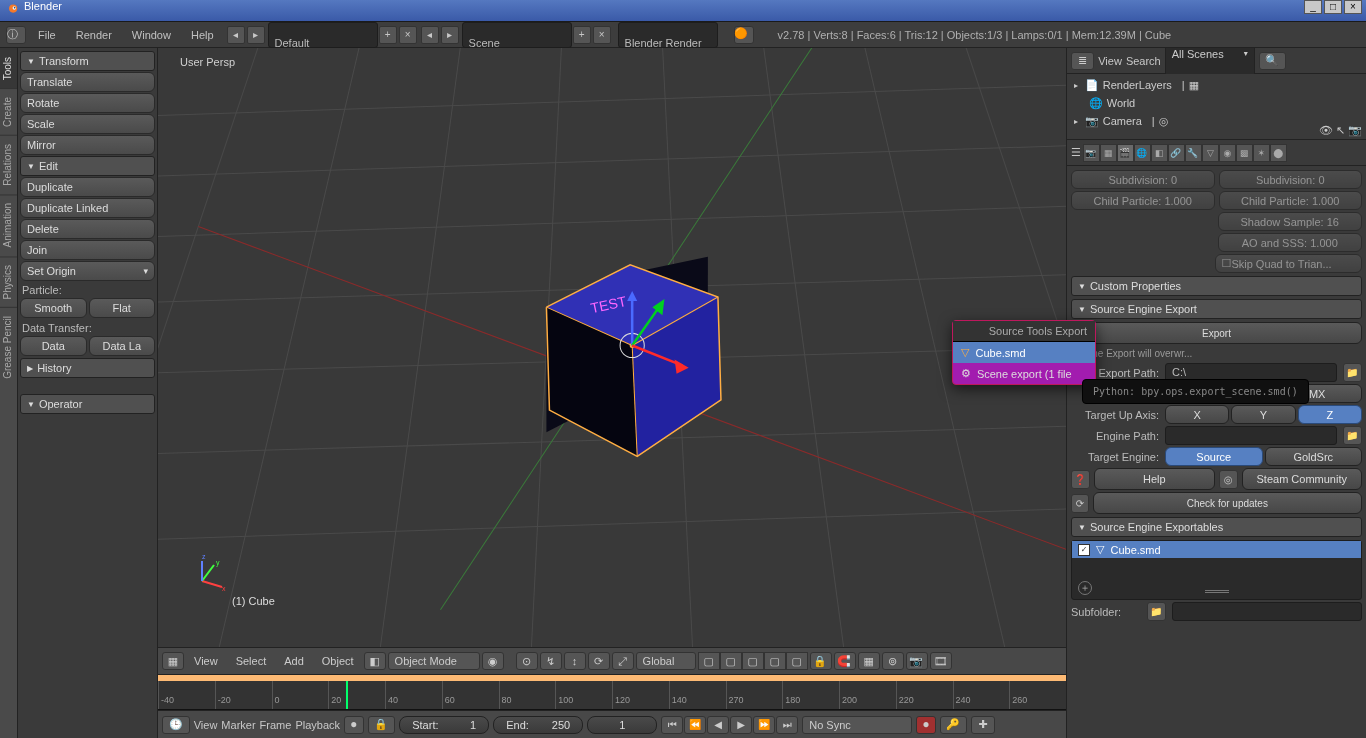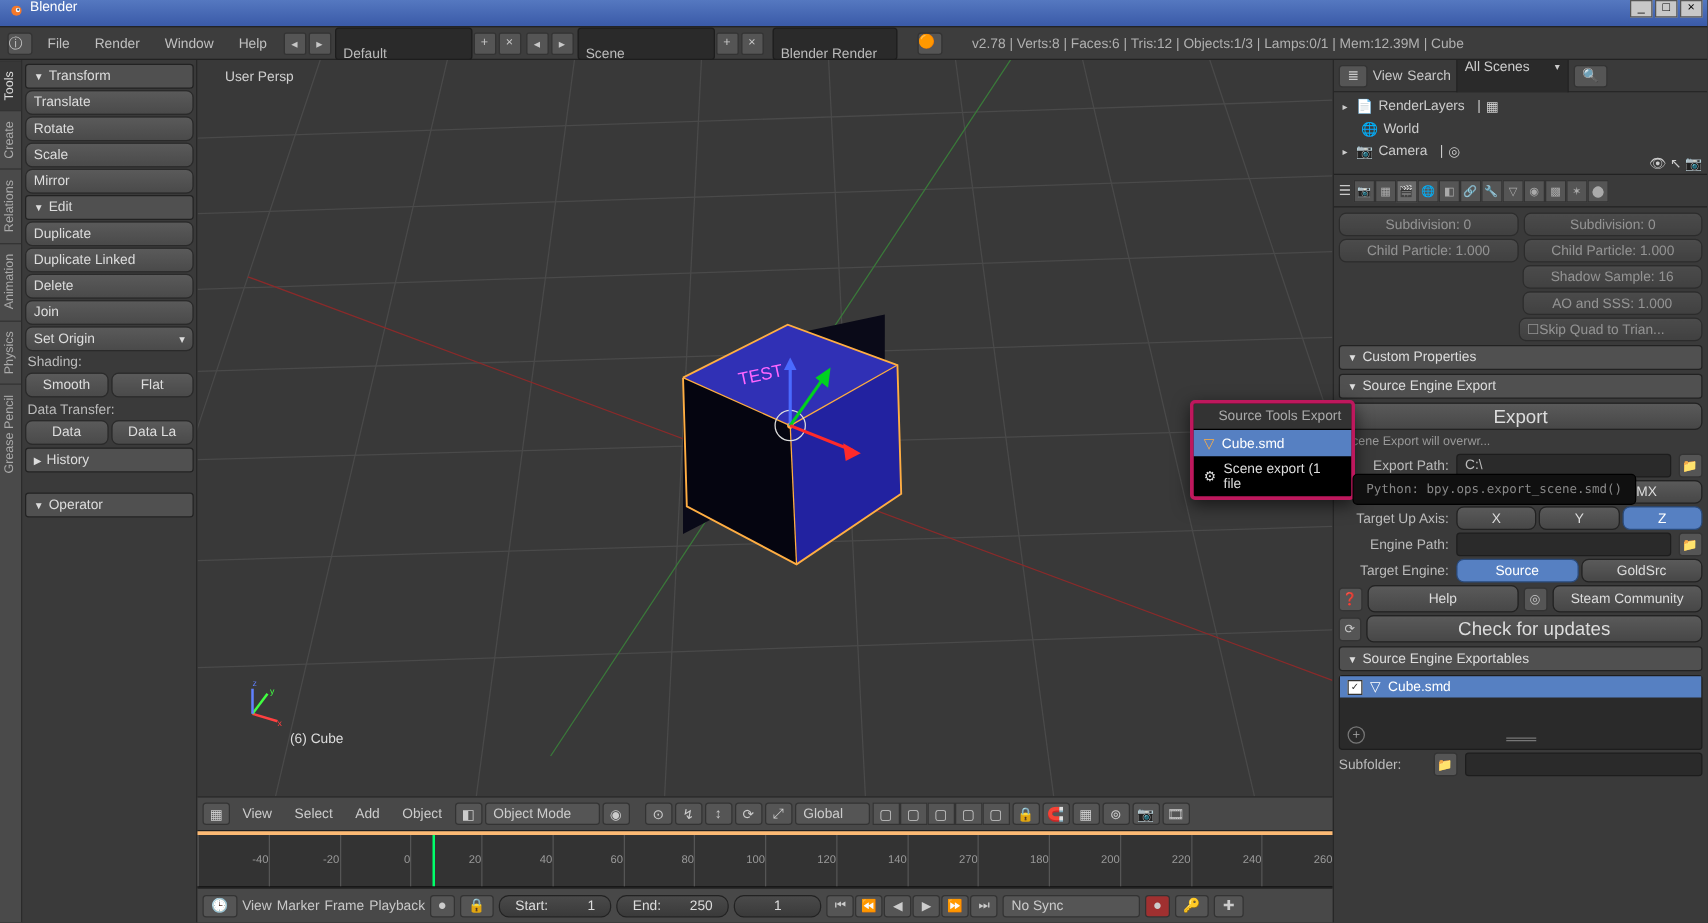--- a/index.html
+++ b/index.html
@@ -50,21 +50,21 @@
 
 
 .vp-header { height:28px; background:#484848; border-top:1px solid #222; border-bottom:1px solid #222; display:flex; align-items:center; padding:0 4px; gap:2px; }
 .vp-header .vbtn { height:18px; padding:0 6px; background:#555; border:1px solid #333; border-radius:3px; color:#ccc; display:flex; align-items:center; font-size:11px; }
 .vp-header .vspan { padding:0 8px; color:#ccc; }
 .vp-header .icon-only { width:22px; justify-content:center; padding:0; }
 .vp-header .toggle-row { display:flex; }
 .vp-header .toggle-row .vbtn { border-radius:0; }
 
 
-.timeline { height:45px; background:#333; position:relative; border-top:3px solid #fdba74; border-bottom:1px solid #111;text-align:right; }
+.timeline { height:35px; background:#333; position:relative; border-top:6px solid #fdba74; border-bottom:1px solid #111; }
 .timeline .ruler { position:absolute; inset:0; display:flex; }
 .timeline .tick { flex:1; border-left:1px solid #555; font-size:9px; color:#999; padding-left:2px; padding-top:14px; position:relative; }
 .timeline .playhead { position:absolute; top:0; bottom:0; width:2px; background:#00ff6a; left:188px; }
 .timeline .playhead::after { content:""; }
 
 .timeline-hdr { height:28px; background:#484848; display:flex; align-items:center; padding:0 4px; gap:4px; border-top:1px solid #222; }
 .timeline-hdr .tbtn { height:18px; background:#555; border:1px solid #333; border-radius:3px; padding:0 6px; color:#ccc; display:flex; align-items:center; font-size:11px; }
 .timeline-hdr .numfield { height:18px; background: linear-gradient(#4a4a4a,#3a3a3a); border:1px solid #222; border-radius:8px; padding:0 12px; color:#ddd; font-size:11px; display:flex; align-items:center; min-width:90px; justify-content:space-between; }
 .timeline-hdr .transport .tbtn { width:22px; padding:0; justify-content:center; font-size:10px; }
 .timeline-hdr .transport { display:flex; gap:1px; }
@@ -88,31 +88,31 @@
 .props-body { flex:1; overflow:auto; padding:2px 4px; position:relative; }
 .props-body .sec-hdr { background:#505050; border:1px solid #222; border-radius:3px; padding:3px 6px; color:#ddd; margin:3px 0; font-size:11px; display:flex; align-items:center; }
 .props-body .sec-hdr::before { content:"▼"; font-size:8px; margin-right:4px; }
 .props-row { display:flex; align-items:center; margin:2px 0; gap:6px; }
 .props-row .lbl { width:88px; color:#bbb; font-size:11px; text-align:right; }
 .props-row .flds { flex:1; display:flex; gap:2px; }
 .pillbtn { flex:1; height:19px; background: linear-gradient(#5a5a5a,#474747); border:1px solid #222; border-radius:6px; color:#ddd; font-size:11px; display:flex; align-items:center; justify-content:center; }
 .pillbtn.blue { background:#5680c2; border-color:#2a4a7a; color:#fff; }
 .text-in { flex:1; height:19px; background:#2a2a2a; border:1px solid #1d1d1d; border-radius:3px; color:#bbb; padding:0 6px; line-height:17px; font-size:11px; }
 .icon-sq { width:19px; height:19px; background:#555; border:1px solid #333; border-radius:3px; display:flex; align-items:center; justify-content:center; font-size:10px; }
-.widebtn { width:100%; height:22px; background: linear-gradient(#5a5a5a,#474747); border:1px solid #222; border-radius:6px; color:#ddd; font-size:15px; display:flex; align-items:center; justify-content:center; margin:2px 0; }
+.widebtn { width:100%; height:22px; background: linear-gradient(#5a5a5a,#474747); border:1px solid #222; border-radius:6px; color:#ddd; font-size:10px; display:flex; align-items:center; justify-content:center; margin:2px 0; }
 .halfbtn { flex:1; height:22px; background: linear-gradient(#5a5a5a,#474747); border:1px solid #222; border-radius:6px; color:#ddd; font-size:11px; display:flex; align-items:center; justify-content:center; }
 .export-list { height:60px; background:#2a2a2a; border:1px solid #1d1d1d; border-radius:3px; margin:2px 0; position:relative; }
 .export-list .exp-row { background:#5680c2; color:#fff; padding:2px 6px; display:flex; align-items:center; gap:6px; font-size:11px; }
 .export-list .exp-row .chk { width:12px; height:12px; background:#fff; border:1px solid #333; display:flex; align-items:center; justify-content:center; font-size:8px; color:#333; }
 .add-circle { position:absolute; left:6px; bottom:4px; width:14px; height:14px; border:1px solid #777; border-radius:50%; color:#aaa; font-size:10px; text-align:center; line-height:12px; }
 .grip { position:absolute; left:50%; bottom:6px; transform:translateX(-50%); width:24px; height:4px; }
 .grip::before, .grip::after { content:""; display:block; height:1px; background:#777; margin:1px 0; }
 
 
-.popup { position:absolute; top:320px; left:952px; width:132px; background:#000000; border:3px solid #be185d; border-radius:4px; box-shadow:0 4px 14px rgba(0,0,0,.6); z-index:50; }
+.popup { position:absolute; top:320px; left:952px; width:144px; background:#a21caf; border:1px solid #be185d; border-radius:4px; box-shadow:0 4px 14px rgba(0,0,0,.6); z-index:50; }
 .popup .ph { background:#333; color:#aaa; padding:4px 8px; font-size:11px; text-align:right; border-bottom:1px solid #000; }
 .popup .pi { padding:4px 8px; display:flex; align-items:center; gap:6px; font-size:11px; color:#ddd; }
 .popup .pi.hl { background:#5680c2; color:#fff; }
 .tooltip { position:absolute; top:379px; left:1082px; background:#101010; border:1px solid #000; border-radius:4px; padding:6px 10px; color:#888; font-size:10px; z-index:51; white-space:nowrap; font-family: monospace; }
 
 
 .ghost-row { display:flex; gap:4px; margin:2px 0; opacity:.55; }
 .ghost-row .pillbtn { flex:1; }
 
 svg.blender-logo { width:14px; height:14px; }
@@ -177,21 +177,21 @@
     <div class="tool-btn">Rotate</div>
     <div class="tool-btn">Scale</div>
     <div class="tool-btn">Mirror</div>
 
     <div class="panel-hdr">Edit</div>
     <div class="tool-btn">Duplicate</div>
     <div class="tool-btn">Duplicate Linked</div>
     <div class="tool-btn">Delete</div>
     <div class="tool-btn">Join</div>
     <div class="tool-btn dropdown-btn">Set Origin</div>
-    <div class="sub-label">Shading:</div>
+    <div class="sub-label">Particle:</div>
     <div class="tool-row">
       <div class="tool-btn">Smooth</div>
       <div class="tool-btn">Flat</div>
     </div>
     <div class="sub-label">Data Transfer:</div>
     <div class="tool-row">
       <div class="tool-btn">Data</div>
       <div class="tool-btn">Data La</div>
     </div>
     <div class="panel-hdr collapsed">History</div>
@@ -251,21 +251,21 @@
           <polygon points="470,244 465,254 475,254" fill="#4a6aff"></polygon>
 
           <line x1="470" y1="298" x2="498" y2="258" stroke="#00d020" stroke-width="2.5"></line>
           <polygon points="502,252 490,260 500,268" fill="#00d020"></polygon>
 
           <line x1="470" y1="298" x2="520" y2="318" stroke="#ff2a2a" stroke-width="2.5"></line>
           <polygon points="526,320 512,312 514,326" fill="#ff2a2a"></polygon>
         </g>
       </svg>
       <div class="persp-label">User Persp</div>
-      <div class="obj-label">(6) Cube</div>
+      <div class="obj-label">(1) Cube</div>
       <svg class="axis-gizmo" viewBox="0 0 36 36">
         <line x1="10" y1="26" x2="30" y2="32" stroke="#ff4040" stroke-width="2"></line>
         <line x1="10" y1="26" x2="22" y2="10" stroke="#40ff40" stroke-width="2"></line>
         <line x1="10" y1="26" x2="10" y2="6" stroke="#6080ff" stroke-width="2"></line>
         <text x="10" y="4" fill="#6080ff" font-size="7">z</text>
         <text x="24" y="10" fill="#40ff40" font-size="7">y</text>
         <text x="30" y="36" fill="#ff4040" font-size="7">x</text>
       </svg>
     </div>
 

